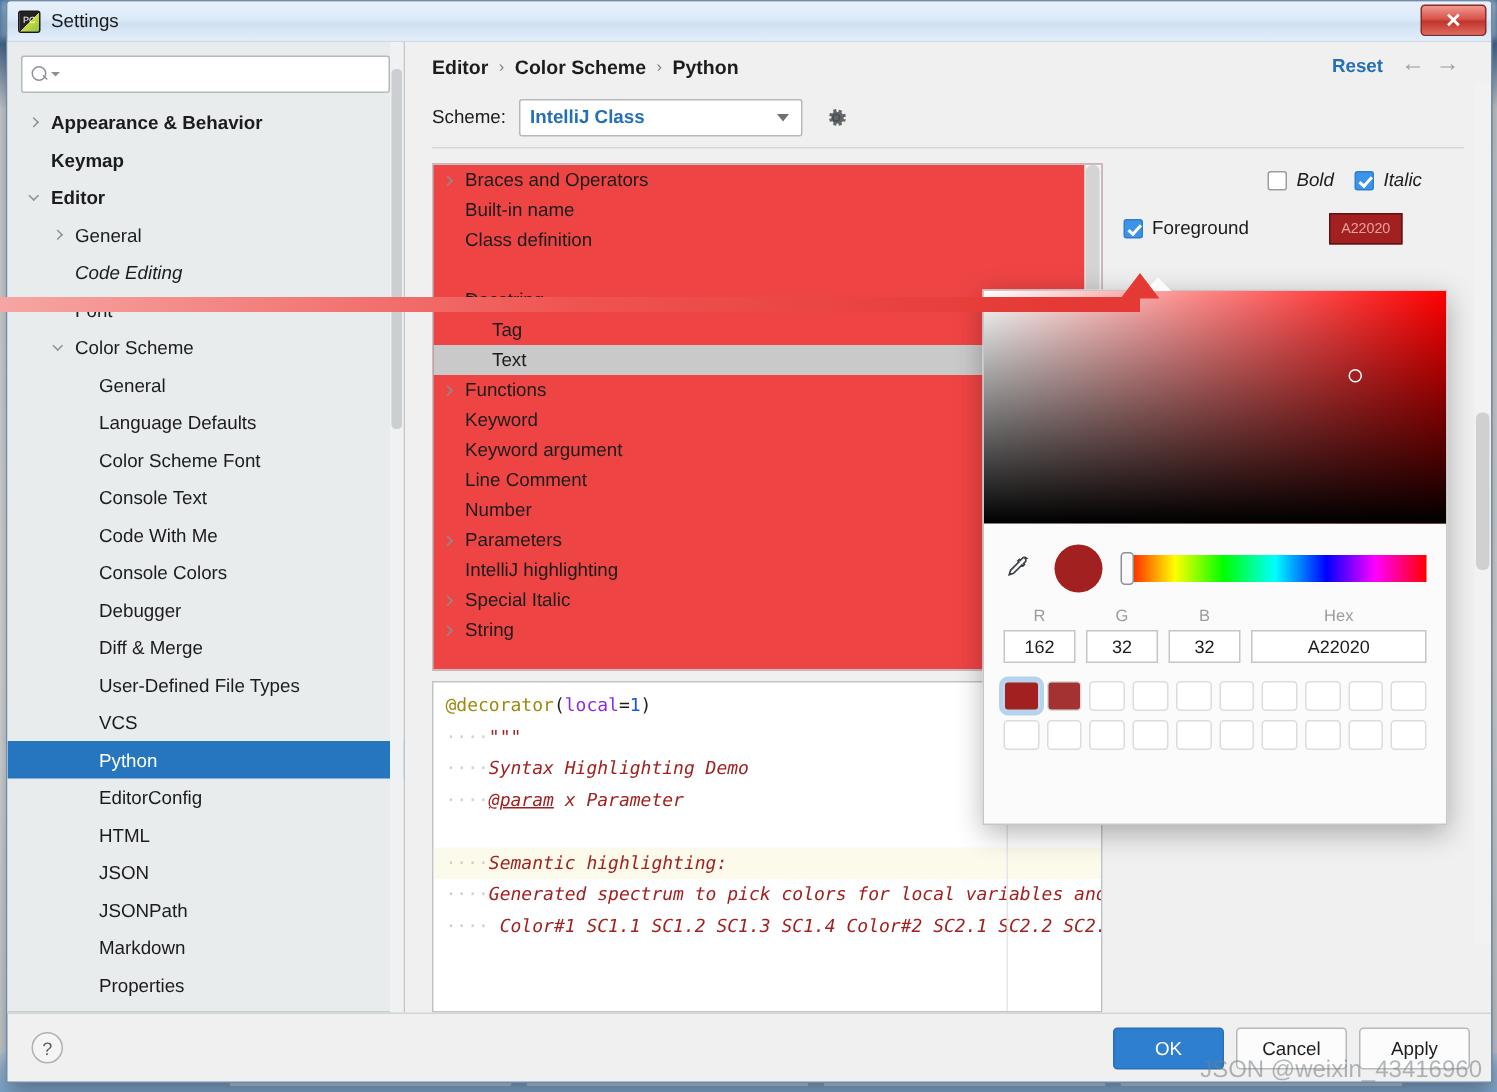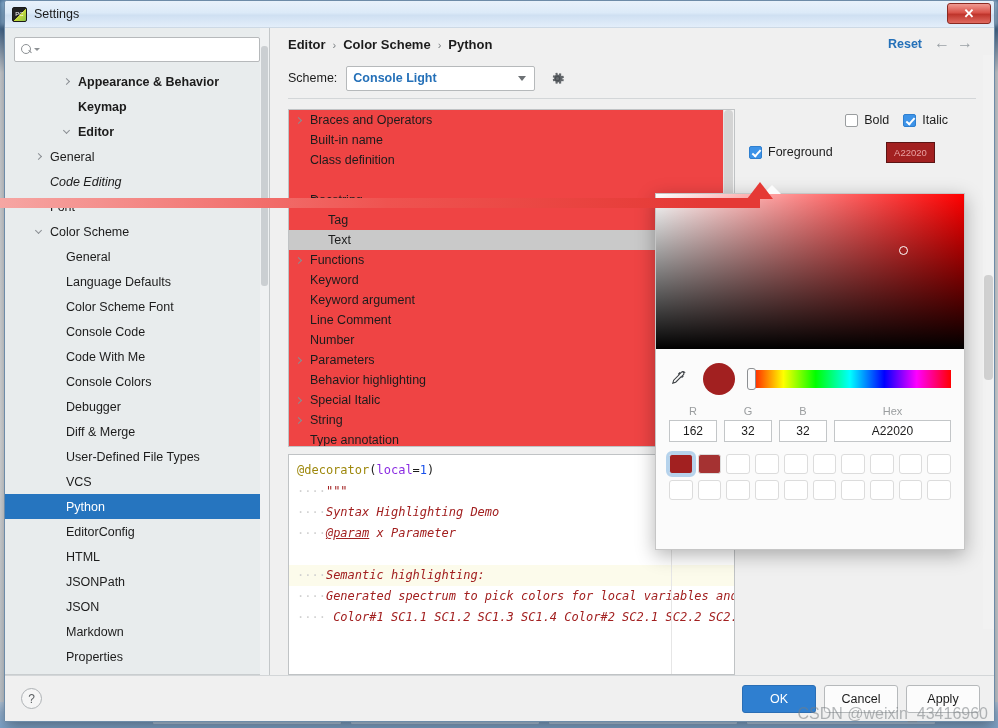--- a/index.html
+++ b/index.html
@@ -106,21 +106,21 @@
     border: none; outline: none; flex: 1; margin-left: 4px;
     font-family: "Liberation Sans", sans-serif; font-size: 12px; background: transparent;
   }
   #sidebar-tree { flex: 1; overflow: hidden; position: relative; }
   .tree-row {
     height: 25px; display: flex; align-items: center;
     padding-right: 6px; cursor: pointer; white-space: nowrap;
     font-size: 12.5px; color: #1c1c1c;
   }
   .tree-row.selected { background: #2675bf; color: #fff; }
-  .tree-row.bold { font-weight: bold; padding-left: 44px; }
+  .tree-row.bold { font-weight: bold; }
   .arrow {
     width: 14px; flex: none; display: flex; align-items: center; justify-content: center;
   }
   .arrow i {
     display: block; width: 5px; height: 5px;
     border-right: 1.4px solid #8a8f93; border-bottom: 1.4px solid #8a8f93;
     transform: rotate(-45deg);
   }
   .arrow.down i { transform: rotate(45deg); margin-top: -2px; }
   #sidebar-scroll {
@@ -225,21 +225,21 @@
   #preview-caret {
     position: absolute; left: 382px; top: 0; width: 1px; height: 100%; background: #e6e6e6;
   }
 
   
   #attr-col {
     flex: 1; padding-left: 14px; min-width: 0; position: relative;
   }
   #checkbox-row {
     display: flex; align-items: center; justify-content: flex-end; gap: 14px;
-    height: 22px; padding-right: 34px;
+    height: 22px; padding-right: 34px; font-style: italic;
   }
   .cb { display: flex; align-items: center; cursor: pointer; }
   .cb-box {
     width: 13px; height: 13px; border: 1px solid #9a9d9f; background: #fff;
     border-radius: 2px; flex: none;
   }
   .cb-box.checked {
     background: #3d93e8; border-color: #2f7fcf; position: relative;
   }
   .cb-box.checked::after {
@@ -450,21 +450,21 @@
           <div class="tree-row">
             <span class="arrow none" style="margin-left: 42px;"></span>
             <span style="margin-left: 5px;">Language Defaults</span>
           </div>
           <div class="tree-row">
             <span class="arrow none" style="margin-left: 42px;"></span>
             <span style="margin-left: 5px;">Color Scheme Font</span>
           </div>
           <div class="tree-row">
             <span class="arrow none" style="margin-left: 42px;"></span>
-            <span style="margin-left: 5px;">Console Code</span>
+            <span style="margin-left: 5px;">Console Text</span>
           </div>
           <div class="tree-row">
             <span class="arrow none" style="margin-left: 42px;"></span>
             <span style="margin-left: 5px;">Code With Me</span>
           </div>
           <div class="tree-row">
             <span class="arrow none" style="margin-left: 42px;"></span>
             <span style="margin-left: 5px;">Console Colors</span>
           </div>
           <div class="tree-row">
@@ -490,25 +490,25 @@
           <div class="tree-row">
             <span class="arrow none" style="margin-left: 42px;"></span>
             <span style="margin-left: 5px;">EditorConfig</span>
           </div>
           <div class="tree-row">
             <span class="arrow none" style="margin-left: 42px;"></span>
             <span style="margin-left: 5px;">HTML</span>
           </div>
           <div class="tree-row">
             <span class="arrow none" style="margin-left: 42px;"></span>
+            <span style="margin-left: 5px;">JSON</span>
+          </div>
+          <div class="tree-row">
+            <span class="arrow none" style="margin-left: 42px;"></span>
             <span style="margin-left: 5px;">JSONPath</span>
-          </div>
-          <div class="tree-row">
-            <span class="arrow none" style="margin-left: 42px;"></span>
-            <span style="margin-left: 5px;">JSON</span>
           </div>
           <div class="tree-row">
             <span class="arrow none" style="margin-left: 42px;"></span>
             <span style="margin-left: 5px;">Markdown</span>
           </div>
           <div class="tree-row">
             <span class="arrow none" style="margin-left: 42px;"></span>
             <span style="margin-left: 5px;">Properties</span>
           </div>
         </div>
@@ -527,21 +527,21 @@
         <span class="crumb-sep">›</span>
         <span class="crumb">Python</span>
         <span id="reset-link">Reset</span>
         <span id="nav-back" class="nav-arrow">←</span>
         <span id="nav-fwd" class="nav-arrow">→</span>
       </div>
 
       <div id="scheme-bar">
         <span id="scheme-label">Scheme:</span>
         <div id="scheme-select">
-          <span id="scheme-value">Console Light</span>
+          <span id="scheme-value">IntelliJ Class</span>
           <span id="scheme-caret"></span>
         </div>
         <span id="gear-icon">
           <svg width="17" height="17" viewBox="0 0 17 17">
             <path fill="#4a4f53" d="M8.5 5.6a2.9 2.9 0 100 5.8 2.9 2.9 0 000-5.8zm0 4.5a1.6 1.6 0 110-3.2 1.6 1.6 0 010 3.2z"></path>
             <path fill="#4a4f53" d="M14.6 9.6l-1.2-.3a5 5 0 000-1.1l1.2-.3a.4.4 0 00.3-.5l-.4-1.3a.4.4 0 00-.5-.3l-1.2.3a5 5 0 00-.8-.8l.3-1.2a.4.4 0 00-.3-.5l-1.3-.4a.4.4 0 00-.5.3l-.3 1.2a5 5 0 00-1.1 0L8.5 3a.4.4 0 00-.5-.3l-1.3.4a.4.4 0 00-.3.5l.3 1.2a5 5 0 00-.8.8l-1.2-.3a.4.4 0 00-.5.3l-.4 1.3a.4.4 0 00.3.5l1.2.3a5 5 0 000 1.1l-1.2.3a.4.4 0 00-.3.5l.4 1.3a.4.4 0 00.5.3l1.2-.3a5 5 0 00.8.8l-.3 1.2a.4.4 0 00.3.5l1.3.4a.4.4 0 00.5-.3l.3-1.2a5 5 0 001.1 0l.3 1.2a.4.4 0 00.5.3l1.3-.4a.4.4 0 00.3-.5l-.3-1.2a5 5 0 00.8-.8l1.2.3a.4.4 0 00.5-.3l.4-1.3a.4.4 0 00-.3-.5z" opacity=".85"></path>
           </svg>
         </span>
       </div>
       <div id="separator-line"></div>
@@ -606,37 +606,33 @@
                   <span style="margin-left: 3px;">Number</span>
                 </div>
                 <div class="attr-row">
                   <span class="attr-arrow " style="margin-left: 0px;">
                     <i></i>
                   </span>
                   <span style="margin-left: 3px;">Parameters</span>
                 </div>
                 <div class="attr-row">
                   <span class="attr-arrow none" style="margin-left: 0px;"></span>
-                  <span style="margin-left: 3px;">Behavior highlighting</span>
+                  <span style="margin-left: 3px;">IntelliJ highlighting</span>
                 </div>
                 <div class="attr-row">
                   <span class="attr-arrow " style="margin-left: 0px;">
                     <i></i>
                   </span>
                   <span style="margin-left: 3px;">Special Italic</span>
                 </div>
                 <div class="attr-row">
                   <span class="attr-arrow " style="margin-left: 0px;">
                     <i></i>
                   </span>
                   <span style="margin-left: 3px;">String</span>
-                </div>
-                <div class="attr-row">
-                  <span class="attr-arrow none" style="margin-left: 0px;"></span>
-                  <span style="margin-left: 3px;">Type annotation</span>
                 </div>
               </div>
             <div id="attr-scroll">
               <div id="attr-thumb"></div>
             </div>
           </div>
           <div id="preview-pane">
             <div id="preview-lines">
                 <div class="code-line"><span class="c-decor">@decorator</span><span class="c-plain">(</span><span class="c-param">local</span><span class="c-plain">=</span><span class="c-num">1</span><span class="c-plain">)</span></div>
                 <div class="code-line"><span class="dots">····</span><span class="c-doc">"""</span></div>
@@ -678,21 +674,21 @@
     </div>
   </div>
 
   <div id="footer">
     <div id="help-button">?</div>
     <div id="footer-buttons">
       <div class="dlg-btn primary">OK</div>
       <div class="dlg-btn">Cancel</div>
       <div class="dlg-btn">Apply</div>
     </div>
-    <div id="watermark">CSDN @weixin_43416960</div>
+    <div id="watermark">JSON @weixin_43416960</div>
   </div>
 </div>
 
 <div id="color-popup">
   <div id="popup-arrow"></div>
   <div id="sv-box">
     <div id="sv-cursor"></div>
   </div>
   <div id="picker-mid">
     <span id="eyedropper-icon">

